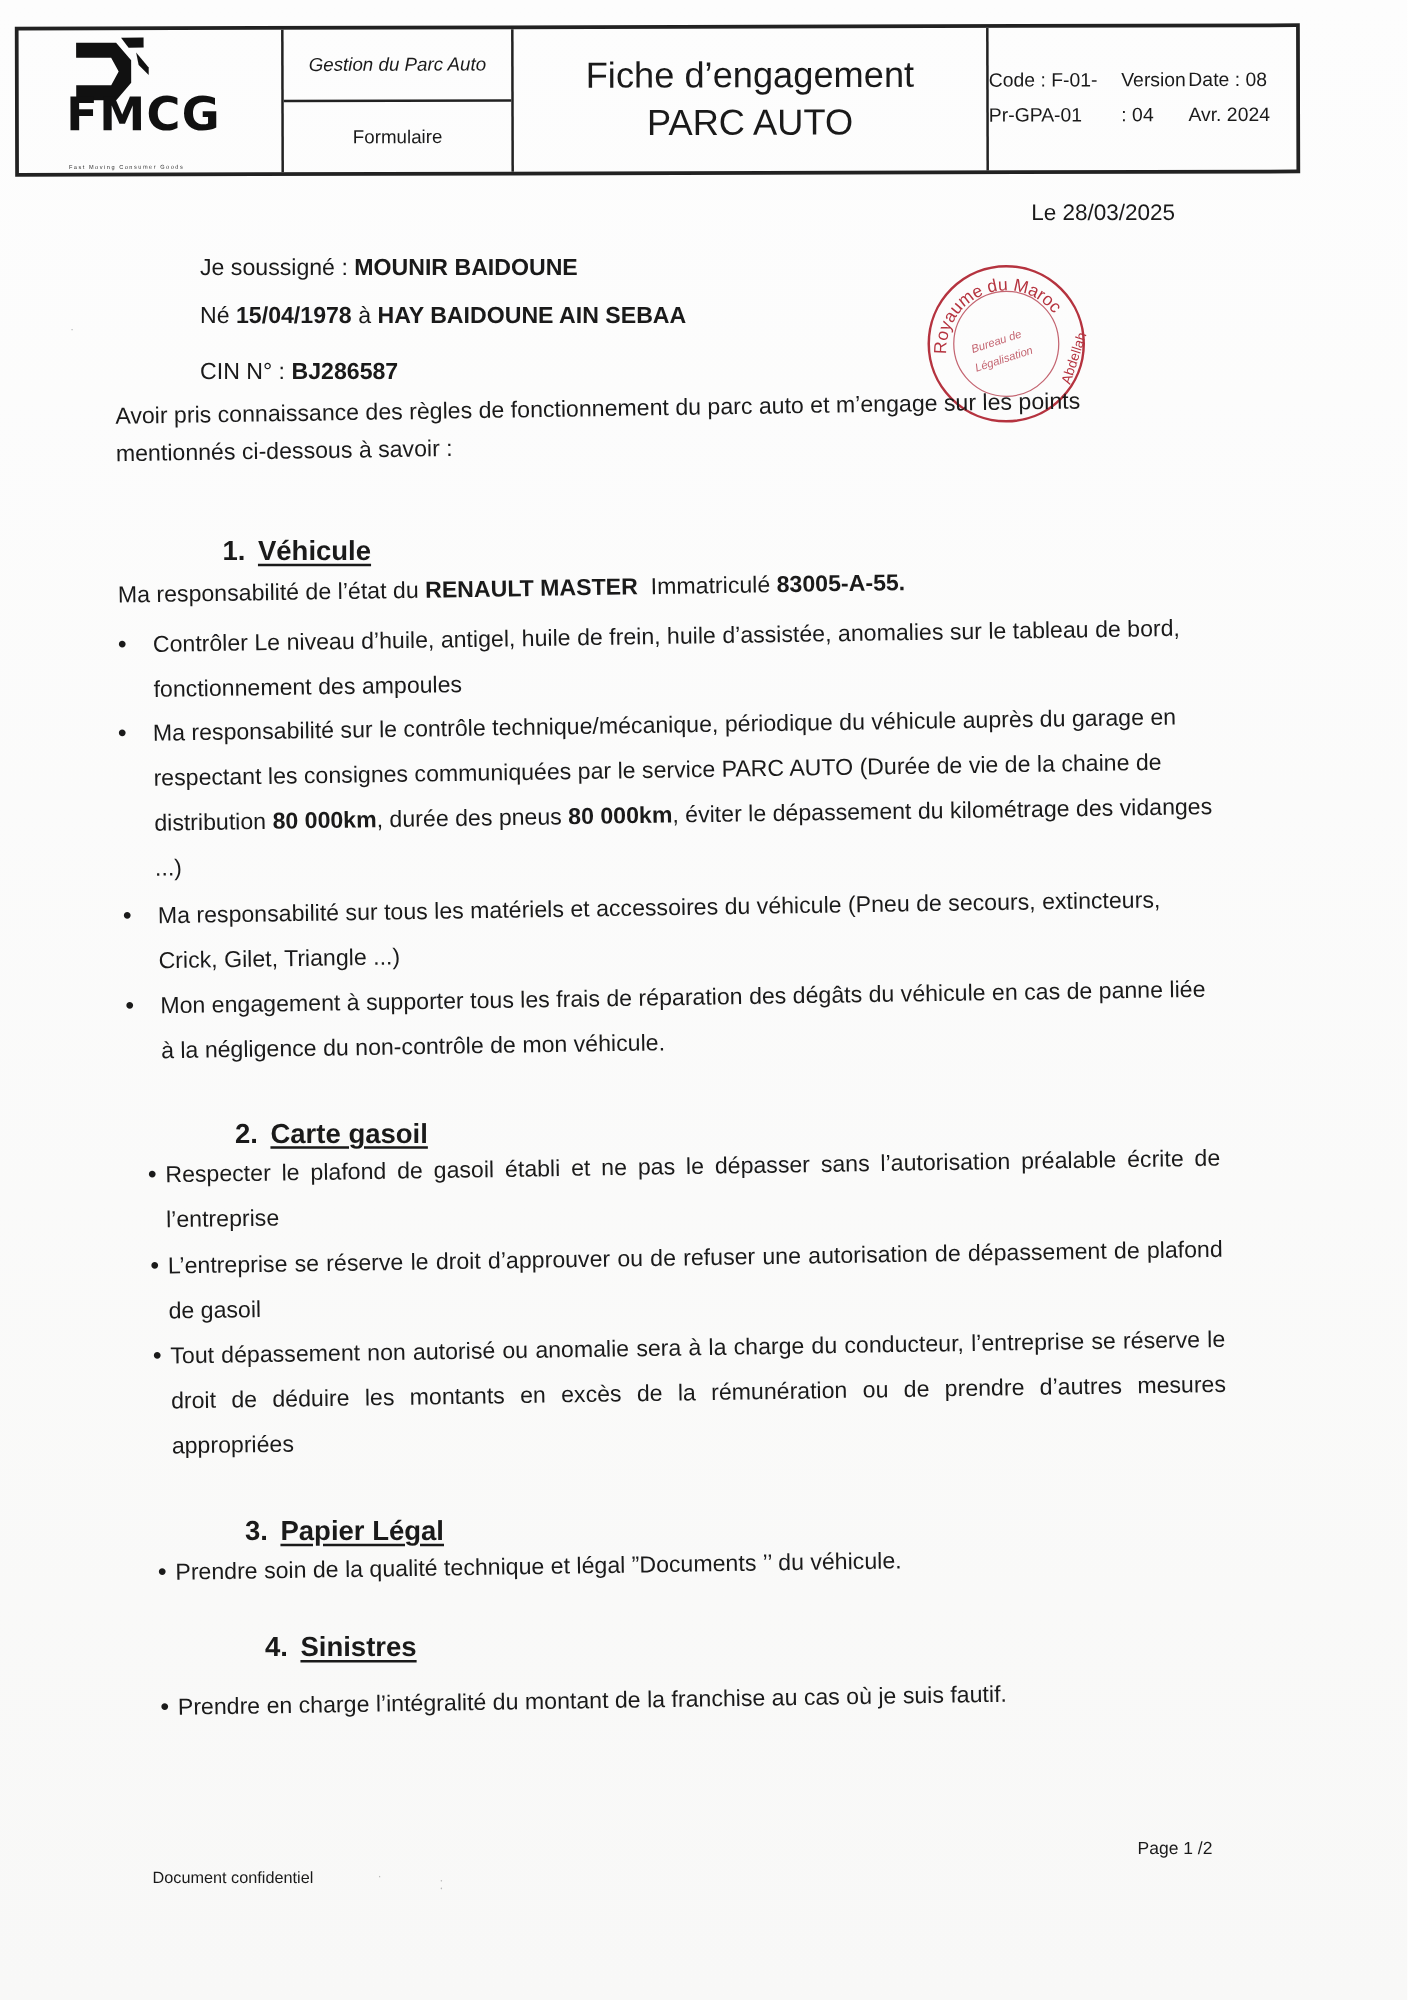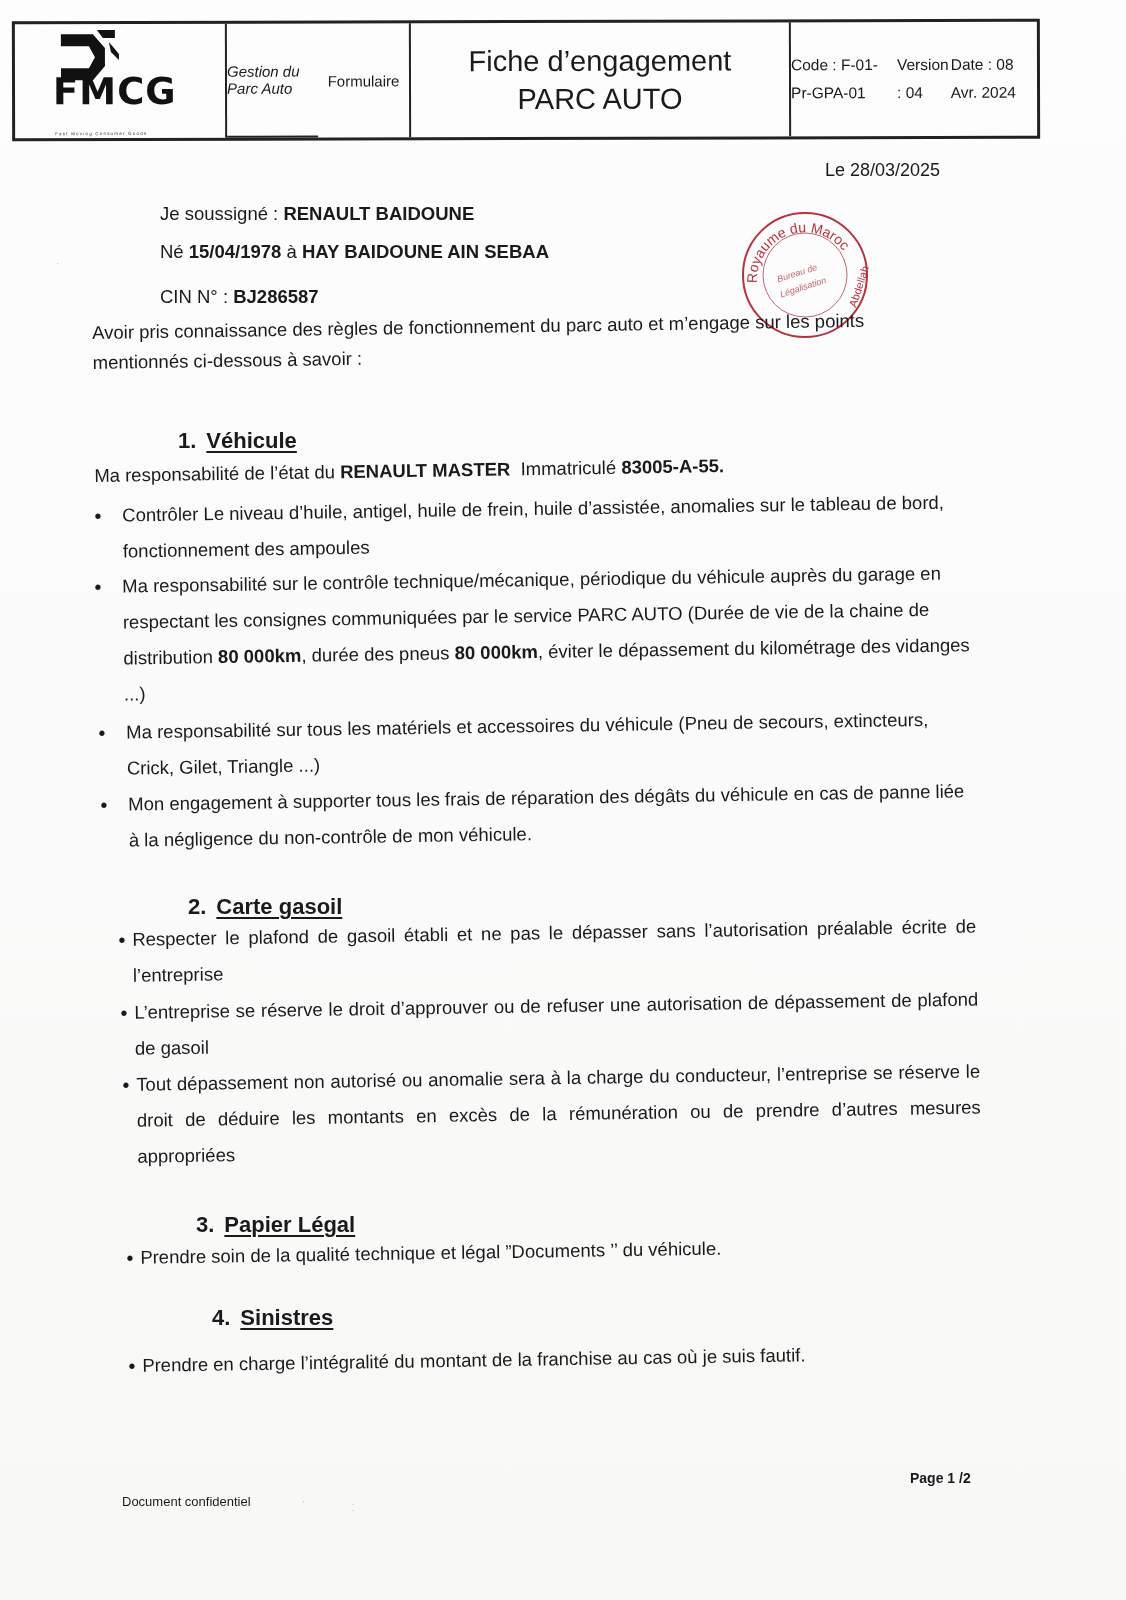--- a/index.html
+++ b/index.html
@@ -9,21 +9,21 @@
     }
     .page { position: absolute; inset: 0; background: linear-gradient(180deg,#fdfdfd 0%,#f8f8f7 100%); }
 
     
     .header {
       position: absolute; left: 12px; top: 20px; width: 1028px; height: 120px;
       border: 3px solid #222; box-sizing: border-box; display: flex;
       transform: rotate(-0.15deg);
     }
     .h-logo { width: 210px; border-right: 2px solid #222; position: relative; }
-    .h-mid { width: 182px; border-right: 2px solid #222; display: flex; flex-direction: row; }
+    .h-mid { width: 182px; border-right: 2px solid #222; display: flex; flex-direction: column; }
     .h-mid .cell { flex: 1; display: flex; align-items: center; justify-content: center; font-size: 15px; }
     .h-mid .cell:first-child { border-bottom: 2px solid #222; font-style: italic; }
     .h-title { flex: 1; border-right: 2px solid #222; display: flex; flex-direction: column; align-items: center; justify-content: center; font-size: 29px; line-height: 38px; }
     .h-meta { width: 246px; display: flex; align-items: center; justify-content: flex-end; font-size: 15.5px; line-height: 28px; }
 
     .logo-svg { position: absolute; left: 38px; top: 4px; }
     .logo-word { position: absolute; left: 38px; top: 46px; font-family: "DejaVu Sans", sans-serif; font-weight: 900; font-size: 37px; letter-spacing: 1px; color: #111; }
     .logo-tag { position: absolute; left: 40px; top: 107px; font-size: 4.5px; letter-spacing: 1.2px; color: #333; }
 
     .date-line { position: absolute; left: 825px; top: 160px; font-size: 18px; }
@@ -40,21 +40,21 @@
     .section-title .lbl { text-decoration: underline; text-underline-offset: 3px; }
 
     .para { position: absolute; font-size: 18.5px; line-height: 36px; transform: rotate(-0.9deg); transform-origin: left top; }
     .bullet { position: absolute; font-size: 18.5px; line-height: 36px; transform: rotate(-0.9deg); transform-origin: left top; padding-left: 28px; box-sizing: border-box; }
     .bullet::before { content: "•"; position: absolute; left: 0; top: 0; font-size: 20px; }
     .bullet.tight { padding-left: 14px; }
     .bullet.justify { text-align: justify; }
     .bullet b, .para b { font-weight: bold; }
 
     .footer-left { position: absolute; left: 122px; top: 1494px; font-size: 13px; }
-    .footer-right { position: absolute; left: 910px; top: 1470px; font-size: 14px; font-weight: bold; }
+    .footer-right { position: absolute; left: 910px; top: 1470px; font-size: 14px; font-weight: normal; }
     .speck { position: absolute; color: #bbb; font-size: 10px; }
   </style>
 </head>
 <body>
 
 <div class="page">
 
   <div class="header">
     <div class="h-logo">
       <svg class="logo-svg" width="70" height="58" viewBox="0 0 70 58">
@@ -76,21 +76,21 @@
     <div class="h-meta">
       <div>Code : F-01-Pr-GPA-01</div>
       <div>Version : 04</div>
       <div>Date : 08 Avr. 2024</div>
     </div>
   </div>
 
   <div class="date-line">Le 28/03/2025</div>
 
   <div class="ident" style="top:203px;">
-    <span>Je soussigné : </span><b>RENAULT BAIDOUNE</b>
+    <span>Je soussigné : </span><b>MOUNIR BAIDOUNE</b>
   </div>
   <div class="ident" style="top:241px;">
     <span>Né </span><b>15/04/1978</b><span> à </span><b>HAY BAIDOUNE AIN SEBAA</b>
   </div>
   <div class="ident" style="top:286px;">
     <span>CIN N° : </span><b>BJ286587</b>
   </div>
 
   <svg class="stamp" viewBox="0 0 134 134">
     <defs>

